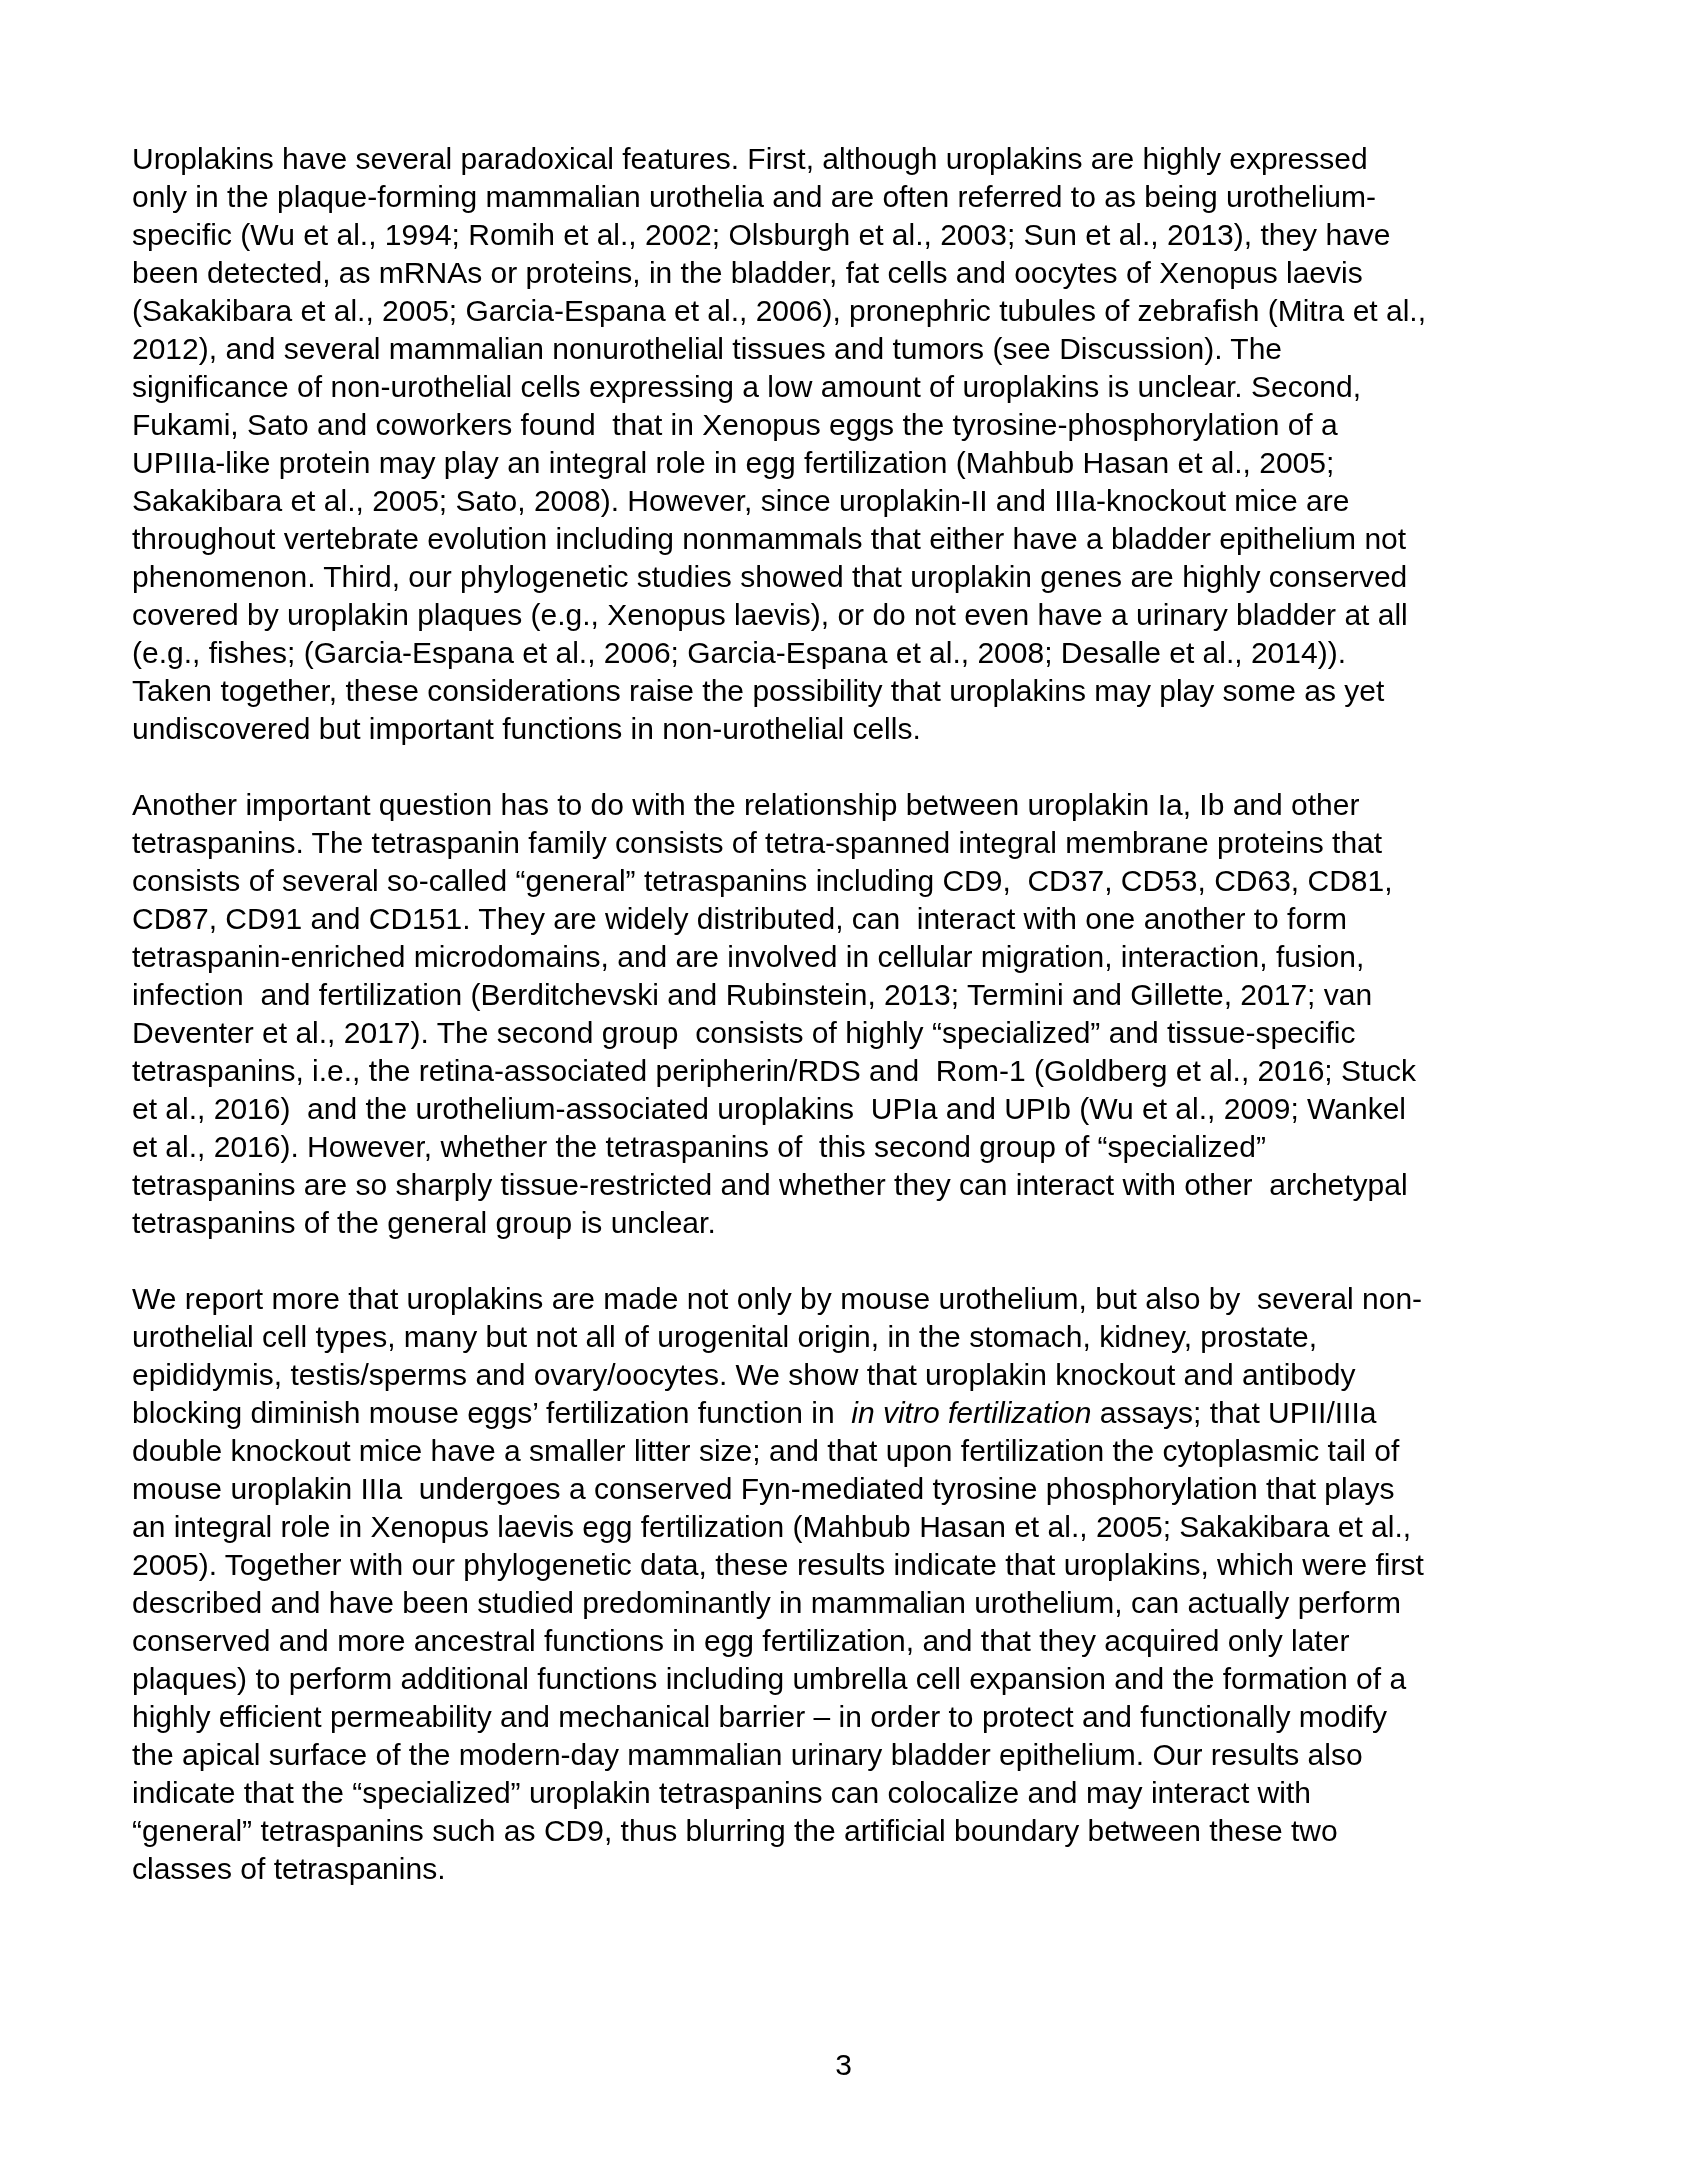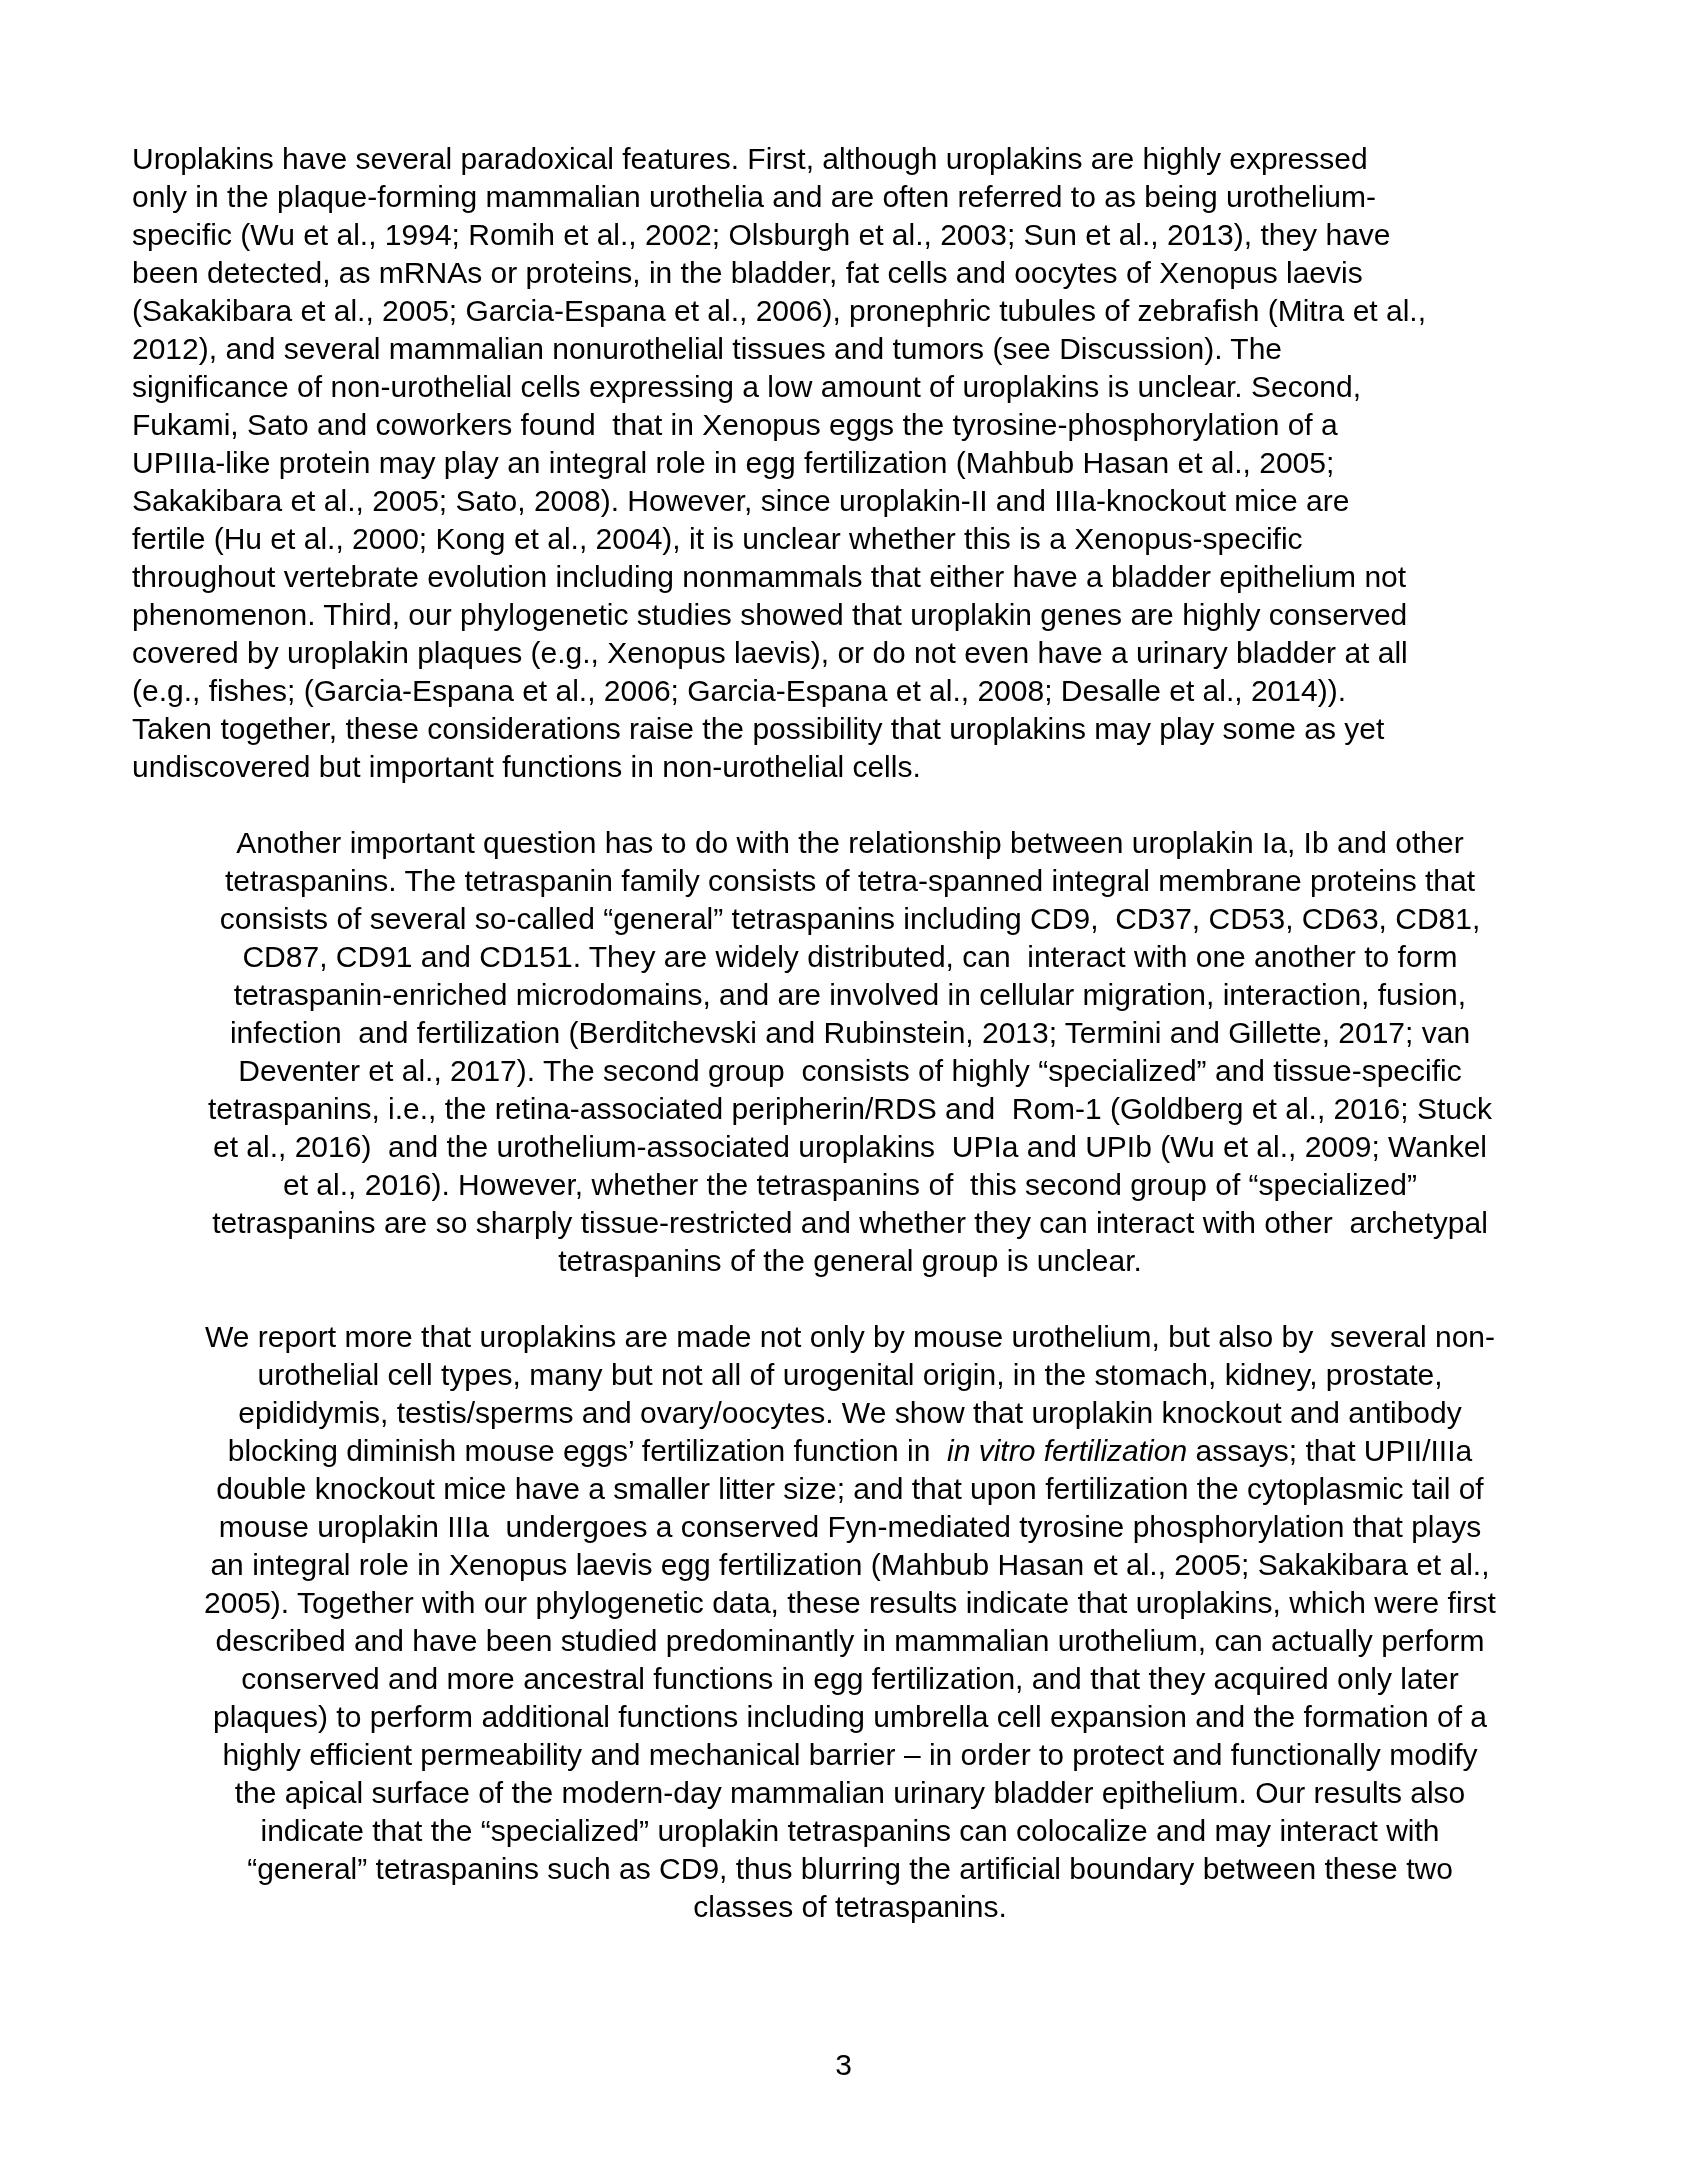--- a/index.html
+++ b/index.html
@@ -14,21 +14,21 @@
   }
   .text-body {
     position: absolute;
     left: 132px;
     top: 140px;
     width: 1436px;
     font-size: 30px;
     line-height: 38px;
     font-weight: 400;
   }
-  .paragraph + .paragraph { margin-top: 38px; text-align: center; }
+  .paragraph + .paragraph { margin-top: 38px; }
   .line { white-space: pre; }
   .seg-italic { font-style: italic; margin-top: 42px; }
   .page-number {
     position: absolute;
     left: 0;
     right: 0;
     top: 2046px;
     text-align: center;
     font-size: 30px;
     line-height: 38px;
@@ -43,21 +43,20 @@
         <div class="line"><span>Uroplakins have several paradoxical features. First, although uroplakins are highly expressed</span></div>
         <div class="line"><span>only in the plaque-forming mammalian urothelia and are often referred to as being urothelium-</span></div>
         <div class="line"><span>specific (Wu et al., 1994; Romih et al., 2002; Olsburgh et al., 2003; Sun et al., 2013), they have</span></div>
         <div class="line"><span>been detected, as mRNAs or proteins, in the bladder, fat cells and oocytes of Xenopus laevis</span></div>
         <div class="line"><span>(Sakakibara et al., 2005; Garcia-Espana et al., 2006), pronephric tubules of zebrafish (Mitra et al.,</span></div>
         <div class="line"><span>2012), and several mammalian nonurothelial tissues and tumors (see Discussion). The</span></div>
         <div class="line"><span>significance of non-urothelial cells expressing a low amount of uroplakins is unclear. Second,</span></div>
         <div class="line"><span>Fukami, Sato and coworkers found  that in Xenopus eggs the tyrosine-phosphorylation of a</span></div>
         <div class="line"><span>UPIIIa-like protein may play an integral role in egg fertilization (Mahbub Hasan et al., 2005;</span></div>
         <div class="line"><span>Sakakibara et al., 2005; Sato, 2008). However, since uroplakin-II and IIIa-knockout mice are</span></div>
-        <div class="line"><span>fertile (Hu et al., 2000; Kong et al., 2004), it is unclear whether this is a Xenopus-specific</span></div>
         <div class="line"><span>throughout vertebrate evolution including nonmammals that either have a bladder epithelium not</span></div>
         <div class="line"><span>phenomenon. Third, our phylogenetic studies showed that uroplakin genes are highly conserved</span></div>
         <div class="line"><span>covered by uroplakin plaques (e.g., Xenopus laevis), or do not even have a urinary bladder at all</span></div>
         <div class="line"><span>(e.g., fishes; (Garcia-Espana et al., 2006; Garcia-Espana et al., 2008; Desalle et al., 2014)).</span></div>
         <div class="line"><span>Taken together, these considerations raise the possibility that uroplakins may play some as yet</span></div>
         <div class="line"><span>undiscovered but important functions in non-urothelial cells.</span></div>
       </div>
       <div class="paragraph">
         <div class="line"><span>Another important question has to do with the relationship between uroplakin Ia, Ib and other</span></div>
         <div class="line"><span>tetraspanins. The tetraspanin family consists of tetra-spanned integral membrane proteins that</span></div>

